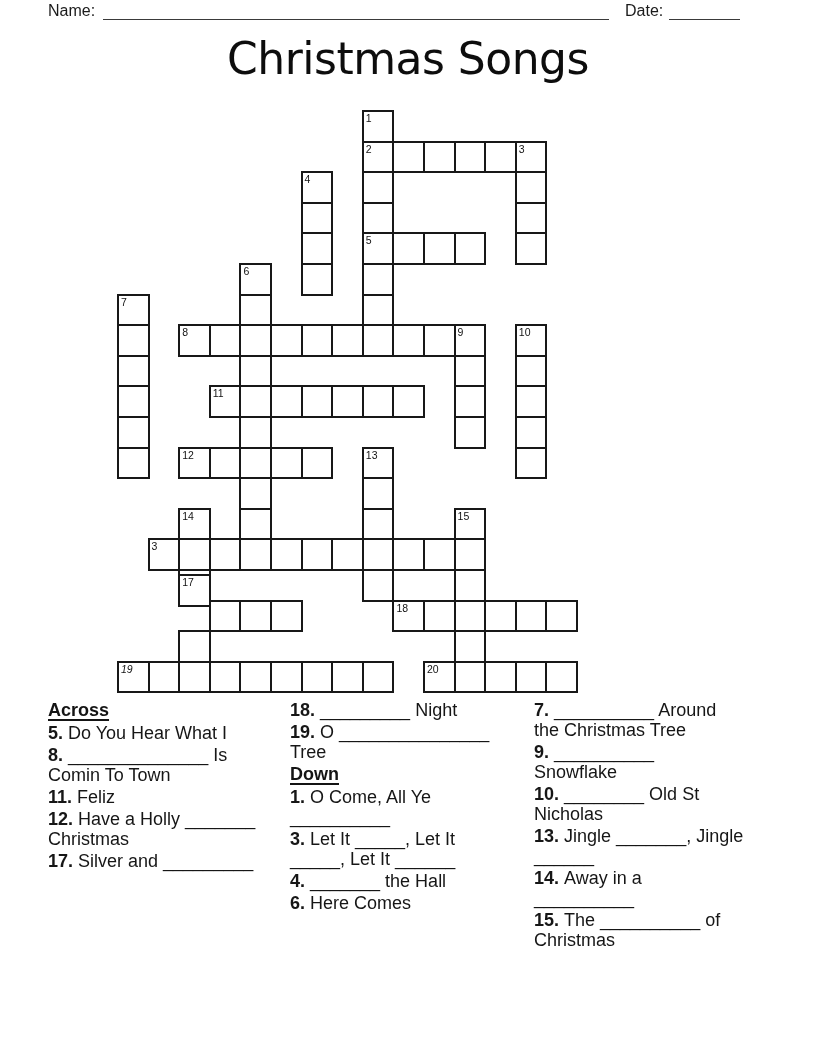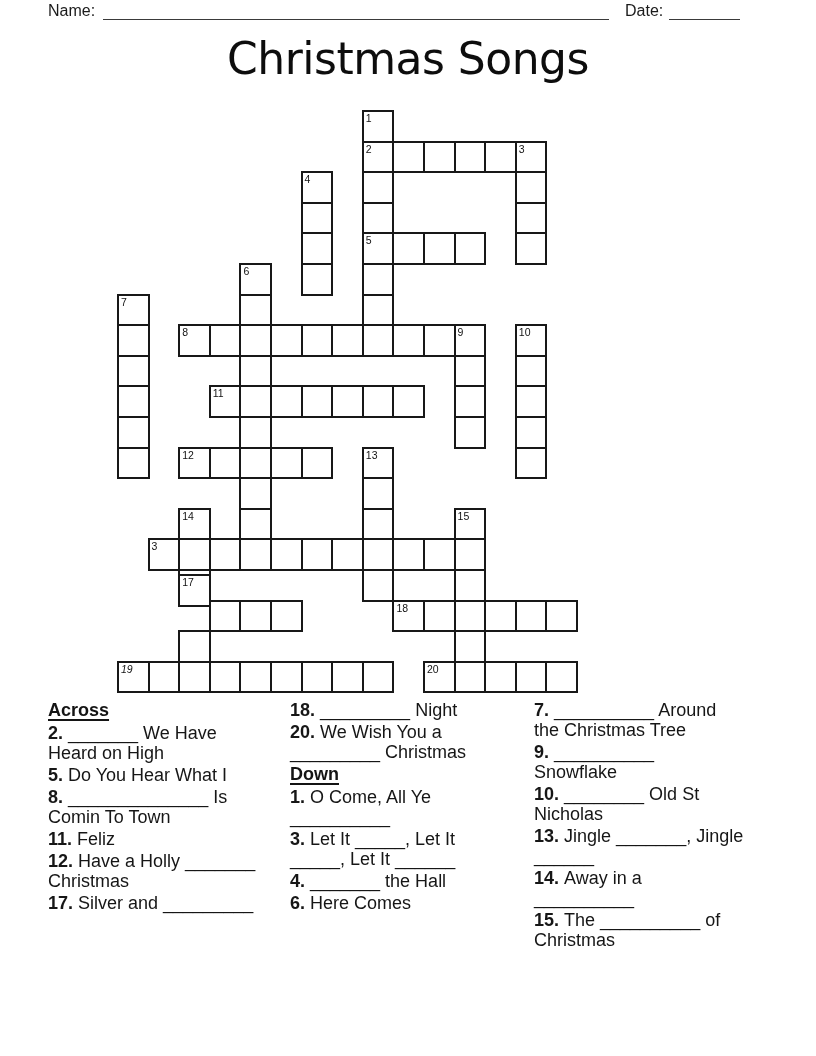--- a/index.html
+++ b/index.html
@@ -204,34 +204,32 @@
         <span class="num">20</span>
       </div>
       <div class="cell" style="left: 367.2px; top: 550.8px; border-color: rgb(24, 24, 24);"></div>
       <div class="cell" style="left: 397.8px; top: 550.8px; border-color: rgb(24, 24, 24);"></div>
       <div class="cell" style="left: 428.4px; top: 550.8px; border-color: rgb(24, 24, 24);"></div>
     </div>
 
   <div id="clues">
     <div class="cluecol" id="cluecol-0">
         <div class="clue-header">Across</div>
-        <div class="clue"><span class="cnum">2. </span><span class="ctext">_______ We Have
-Heard on High</span></div>
         <div class="clue"><span class="cnum">5. </span><span class="ctext">Do You Hear What I</span></div>
         <div class="clue"><span class="cnum">8. </span><span class="ctext">______________ Is
 Comin To Town</span></div>
         <div class="clue"><span class="cnum">11. </span><span class="ctext">Feliz</span></div>
         <div class="clue"><span class="cnum">12. </span><span class="ctext">Have a Holly _______
 Christmas</span></div>
         <div class="clue"><span class="cnum">17. </span><span class="ctext">Silver and _________</span></div>
       </div>
     <div class="cluecol" id="cluecol-1">
         <div class="clue"><span class="cnum">18. </span><span class="ctext">_________ Night</span></div>
-        <div class="clue"><span class="cnum">20. </span><span class="ctext">We Wish You a
-_________ Christmas</span></div>
+        <div class="clue"><span class="cnum">19. </span><span class="ctext">O _______________
+Tree</span></div>
         <div class="clue-header">Down</div>
         <div class="clue"><span class="cnum">1. </span><span class="ctext">O Come, All Ye
 __________</span></div>
         <div class="clue"><span class="cnum">3. </span><span class="ctext">Let It _____, Let It
 _____, Let It ______</span></div>
         <div class="clue"><span class="cnum">4. </span><span class="ctext">_______ the Hall</span></div>
         <div class="clue"><span class="cnum">6. </span><span class="ctext">Here Comes</span></div>
       </div>
     <div class="cluecol" id="cluecol-2">
         <div class="clue"><span class="cnum">7. </span><span class="ctext">__________ Around

